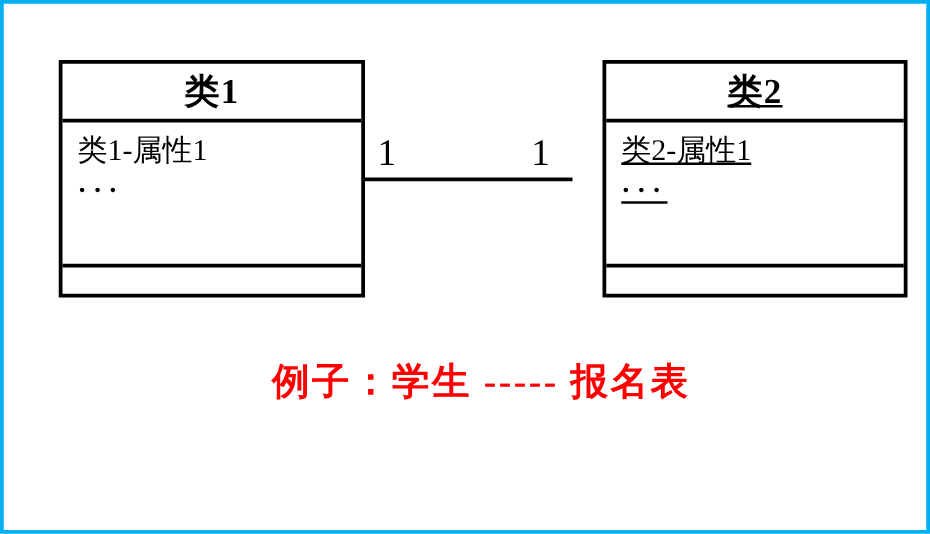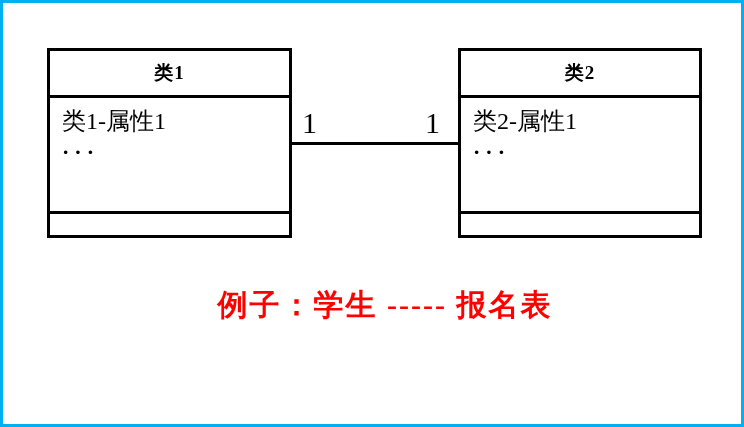--- a/index.html
+++ b/index.html
@@ -14,27 +14,27 @@
     color: var(--ink, #000000);
   }
   .class-box {
     position: absolute; top: 45px;
     width: 245px; height: 190px;
     box-sizing: border-box;
     border: 3px solid var(--ink, #000000);
     background: #ffffff;
   }
   .class-box.left  { left: 44px; }
-  .class-box.right { left: 455px; width: 244px; }
+  .class-box.right { left: 479px; width: 244px; text-decoration: underline; }
   .title-compartment {
     box-sizing: border-box;
     height: 47px;
     border-bottom: 3px solid var(--ink, #000000);
     display: flex; align-items: center; justify-content: center;
-    font-size: 19px; font-weight: bold;
+    font-size: 28px; font-weight: bold;
     letter-spacing: 1px;
   }
   .attrs-compartment {
     box-sizing: border-box;
     height: 116px;
     border-bottom: 3px solid var(--ink, #000000);
     padding: 6px 6px 0 12px;
     font-size: 24px;
     line-height: 34px;
     white-space: nowrap;

